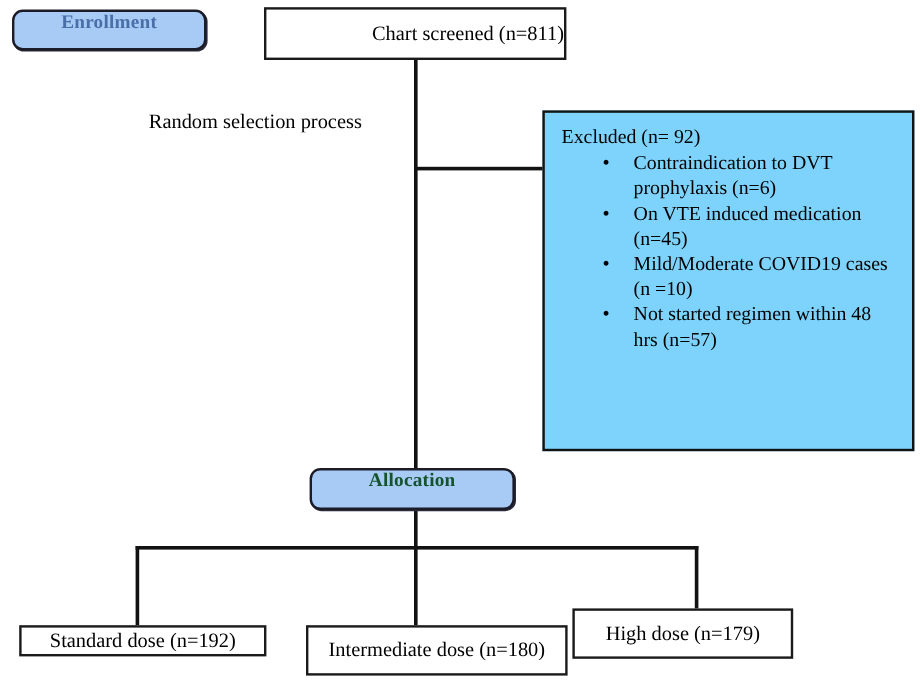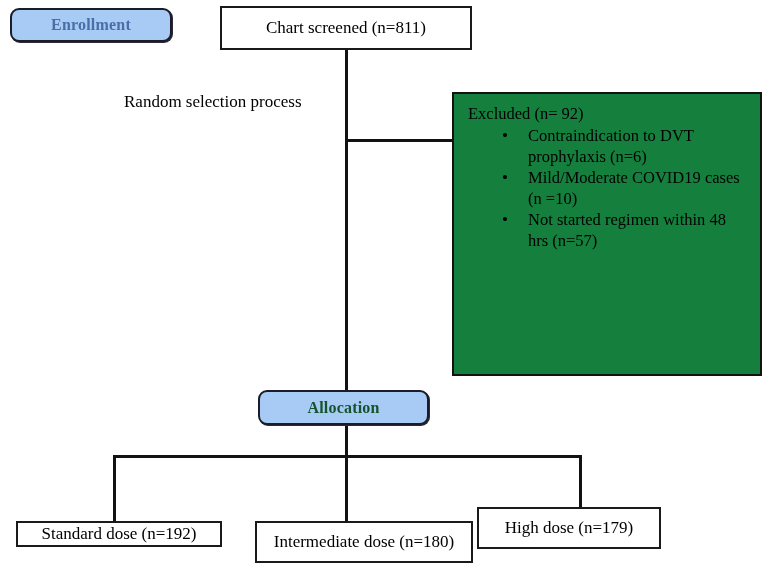--- a/index.html
+++ b/index.html
@@ -32,33 +32,33 @@
     line-height: 1.15;
     z-index: 3;
   }
   
   .stage-pill {
     position: absolute;
     box-sizing: border-box;
     border: 2px solid #1c1c28;
     border-radius: 9px;
     display: flex;
-    align-items: center;
+    align-items: flex-start;
     justify-content: center;
     font-weight: bold;
     font-size: 16px;
     letter-spacing: .2px;
     z-index: 4;
     box-shadow: 1px 1px 0 #2a2a38;
   }
   
   #excluded-box {
     position: absolute;
     box-sizing: border-box;
-    background: #15803d;
+    background: #7dd3fc;
     border: 2px solid #131313;
     z-index: 3;
     padding: 10px 10px 8px 14px;
     font-size: 16.5px;
     color: #000;
     line-height: 1.26;
   }
   #excluded-title {
     margin: 0 0 1px 0;
     white-space: nowrap;
@@ -106,32 +106,33 @@
 </head>
 <body>
 
 <div id="canvas">
 
   <div class="stage-pill" id="stage-enrollment" style="left:10px; top:8px; width:162px; height:34px;
               background:#a8cbf5; color:#4a6fa8;">
     <span>Enrollment</span>
   </div>
 
-  <div class="node-box" id="node-screened" style="left:220px; top:6px; width:252px; height:44px;">
+  <div class="node-box" id="node-screened" style="left:220px; top:6px; width:252px; height:44px;justify-content:flex-end;">
     <span>Chart screened (n=811)</span>
   </div>
 
   <div class="annotation" id="annotation-random" style="left:124px; top:79px;margin-top:13px;">
     <span>Random selection process</span>
   </div>
 
   <div id="excluded-box" style="left:452px; top:92px; width:310px; height:284px;">
     <p id="excluded-title">Excluded (n= 92)</p>
     <ul id="excluded-list">
       <li>Contraindication to DVT prophylaxis (n=6)</li>
+      <li>On VTE induced medication (n=45)</li>
       <li>Mild/Moderate COVID19 cases (n =10)</li>
       <li>Not started regimen within 48 hrs (n=57)</li>
     </ul>
   </div>
 
   <div class="vline" style="left:345px; top:50px; height:342px;"></div>
 
   <div class="hline" style="left:345px; top:139px; width:109px;"></div>
 
   <div class="vline" style="left:345px; top:424px; height:33px;"></div>

